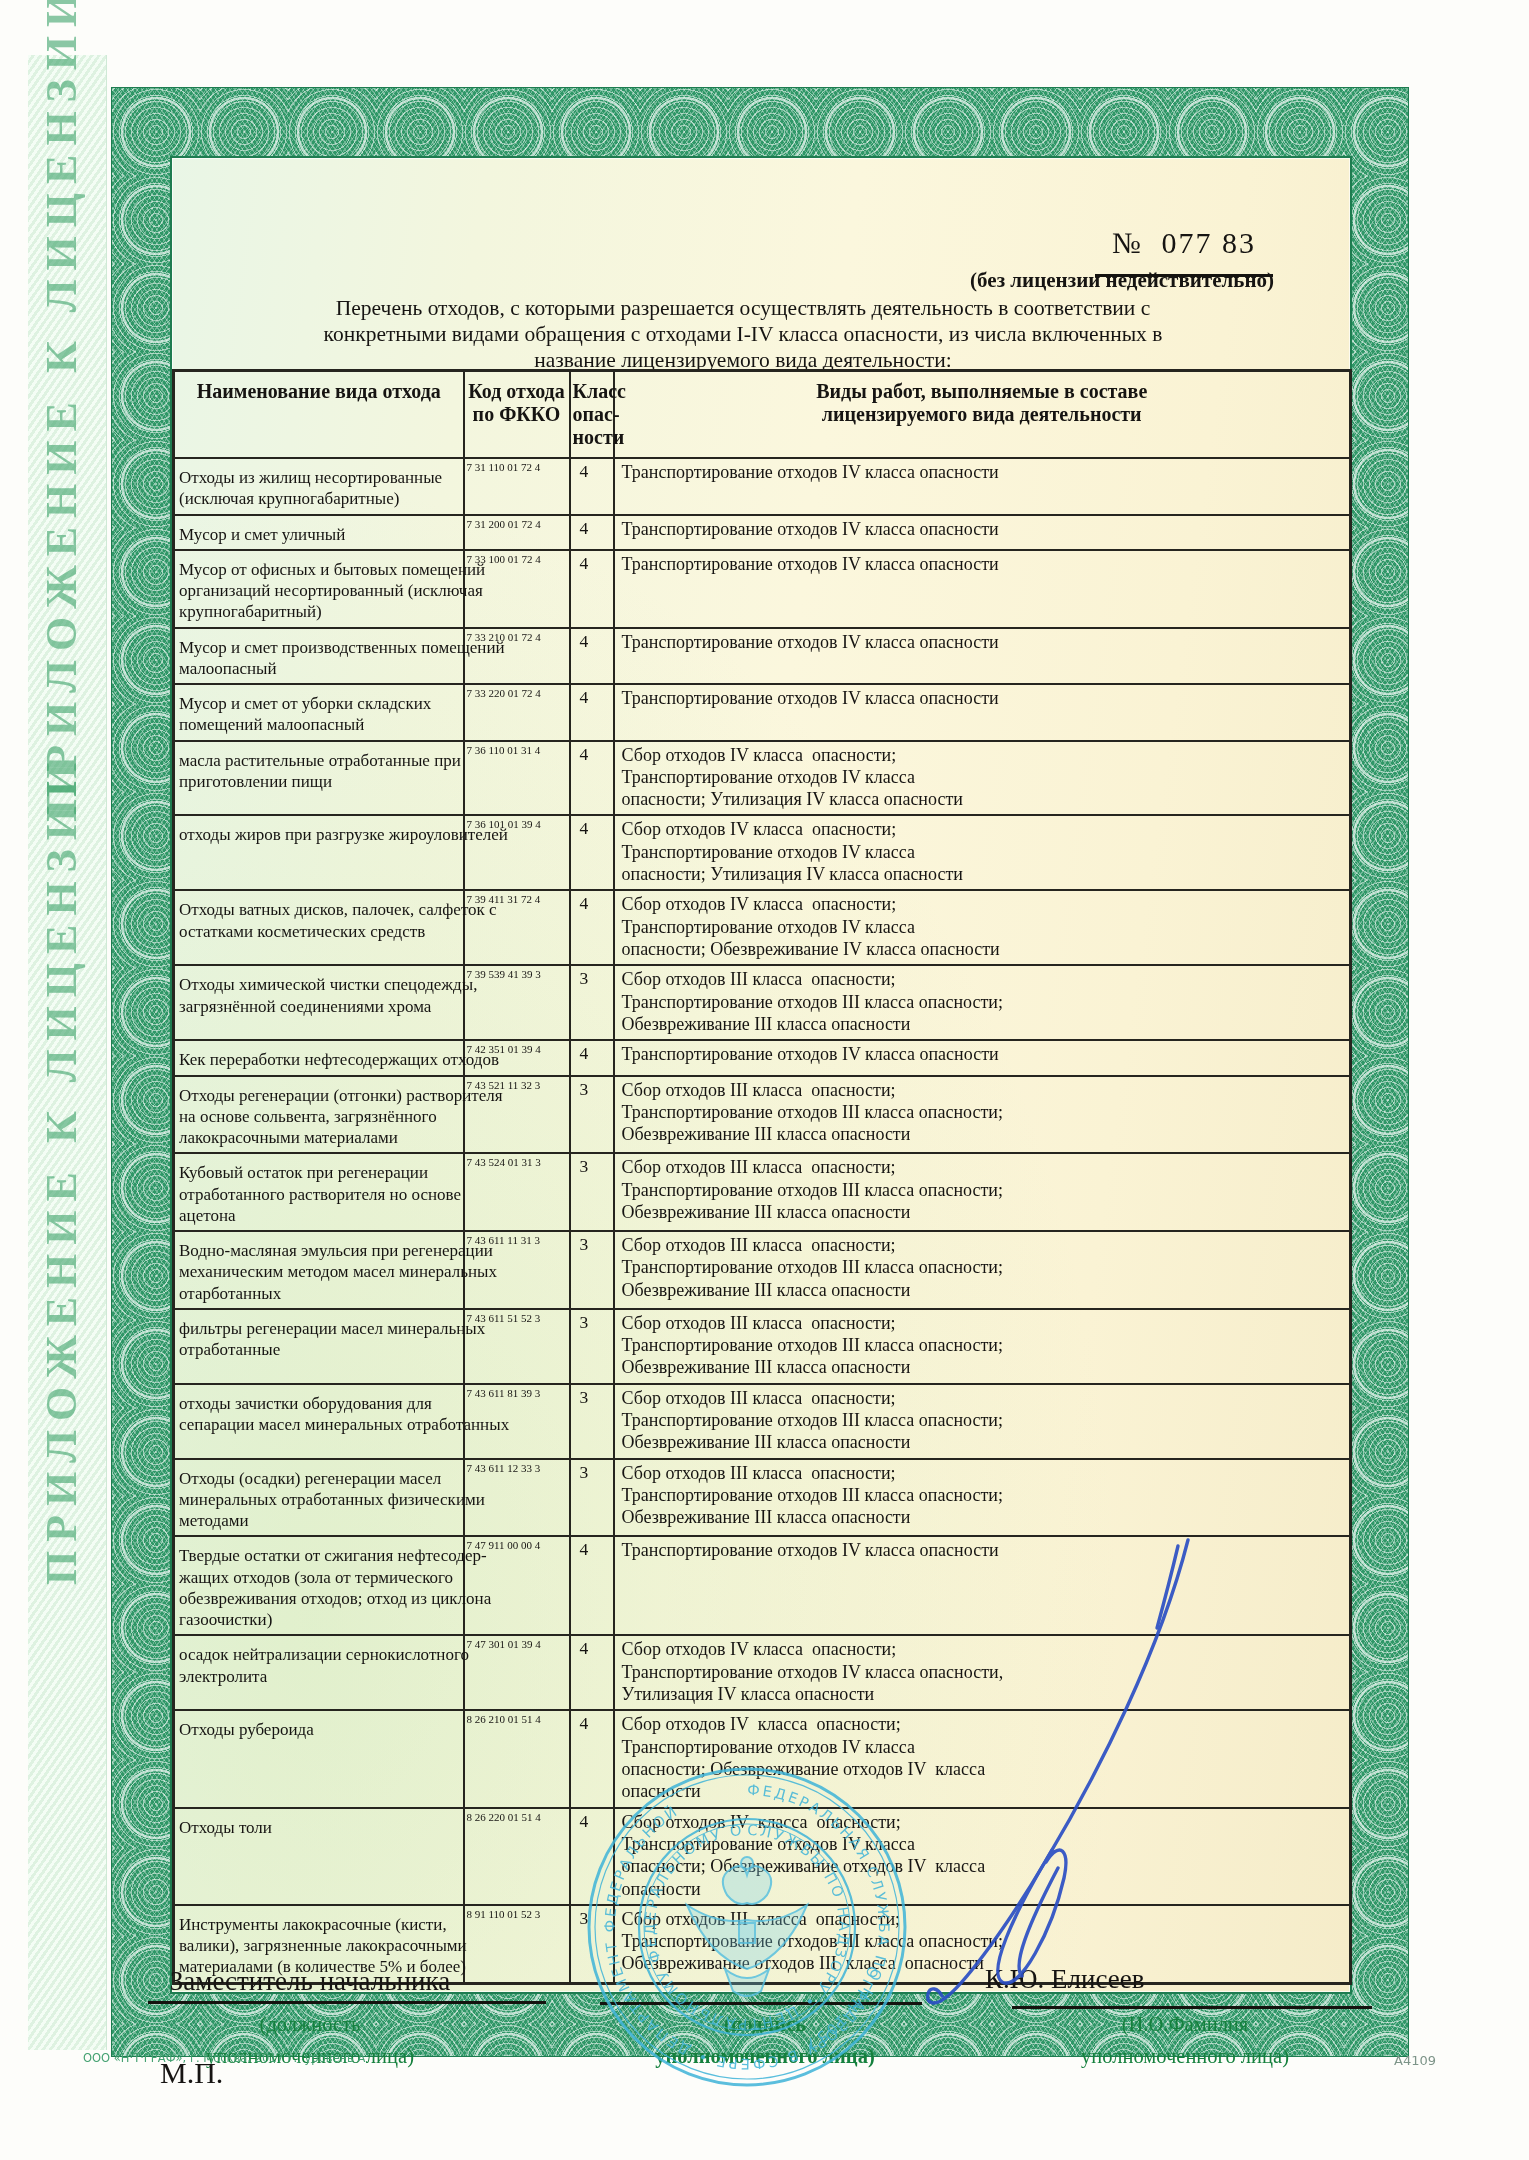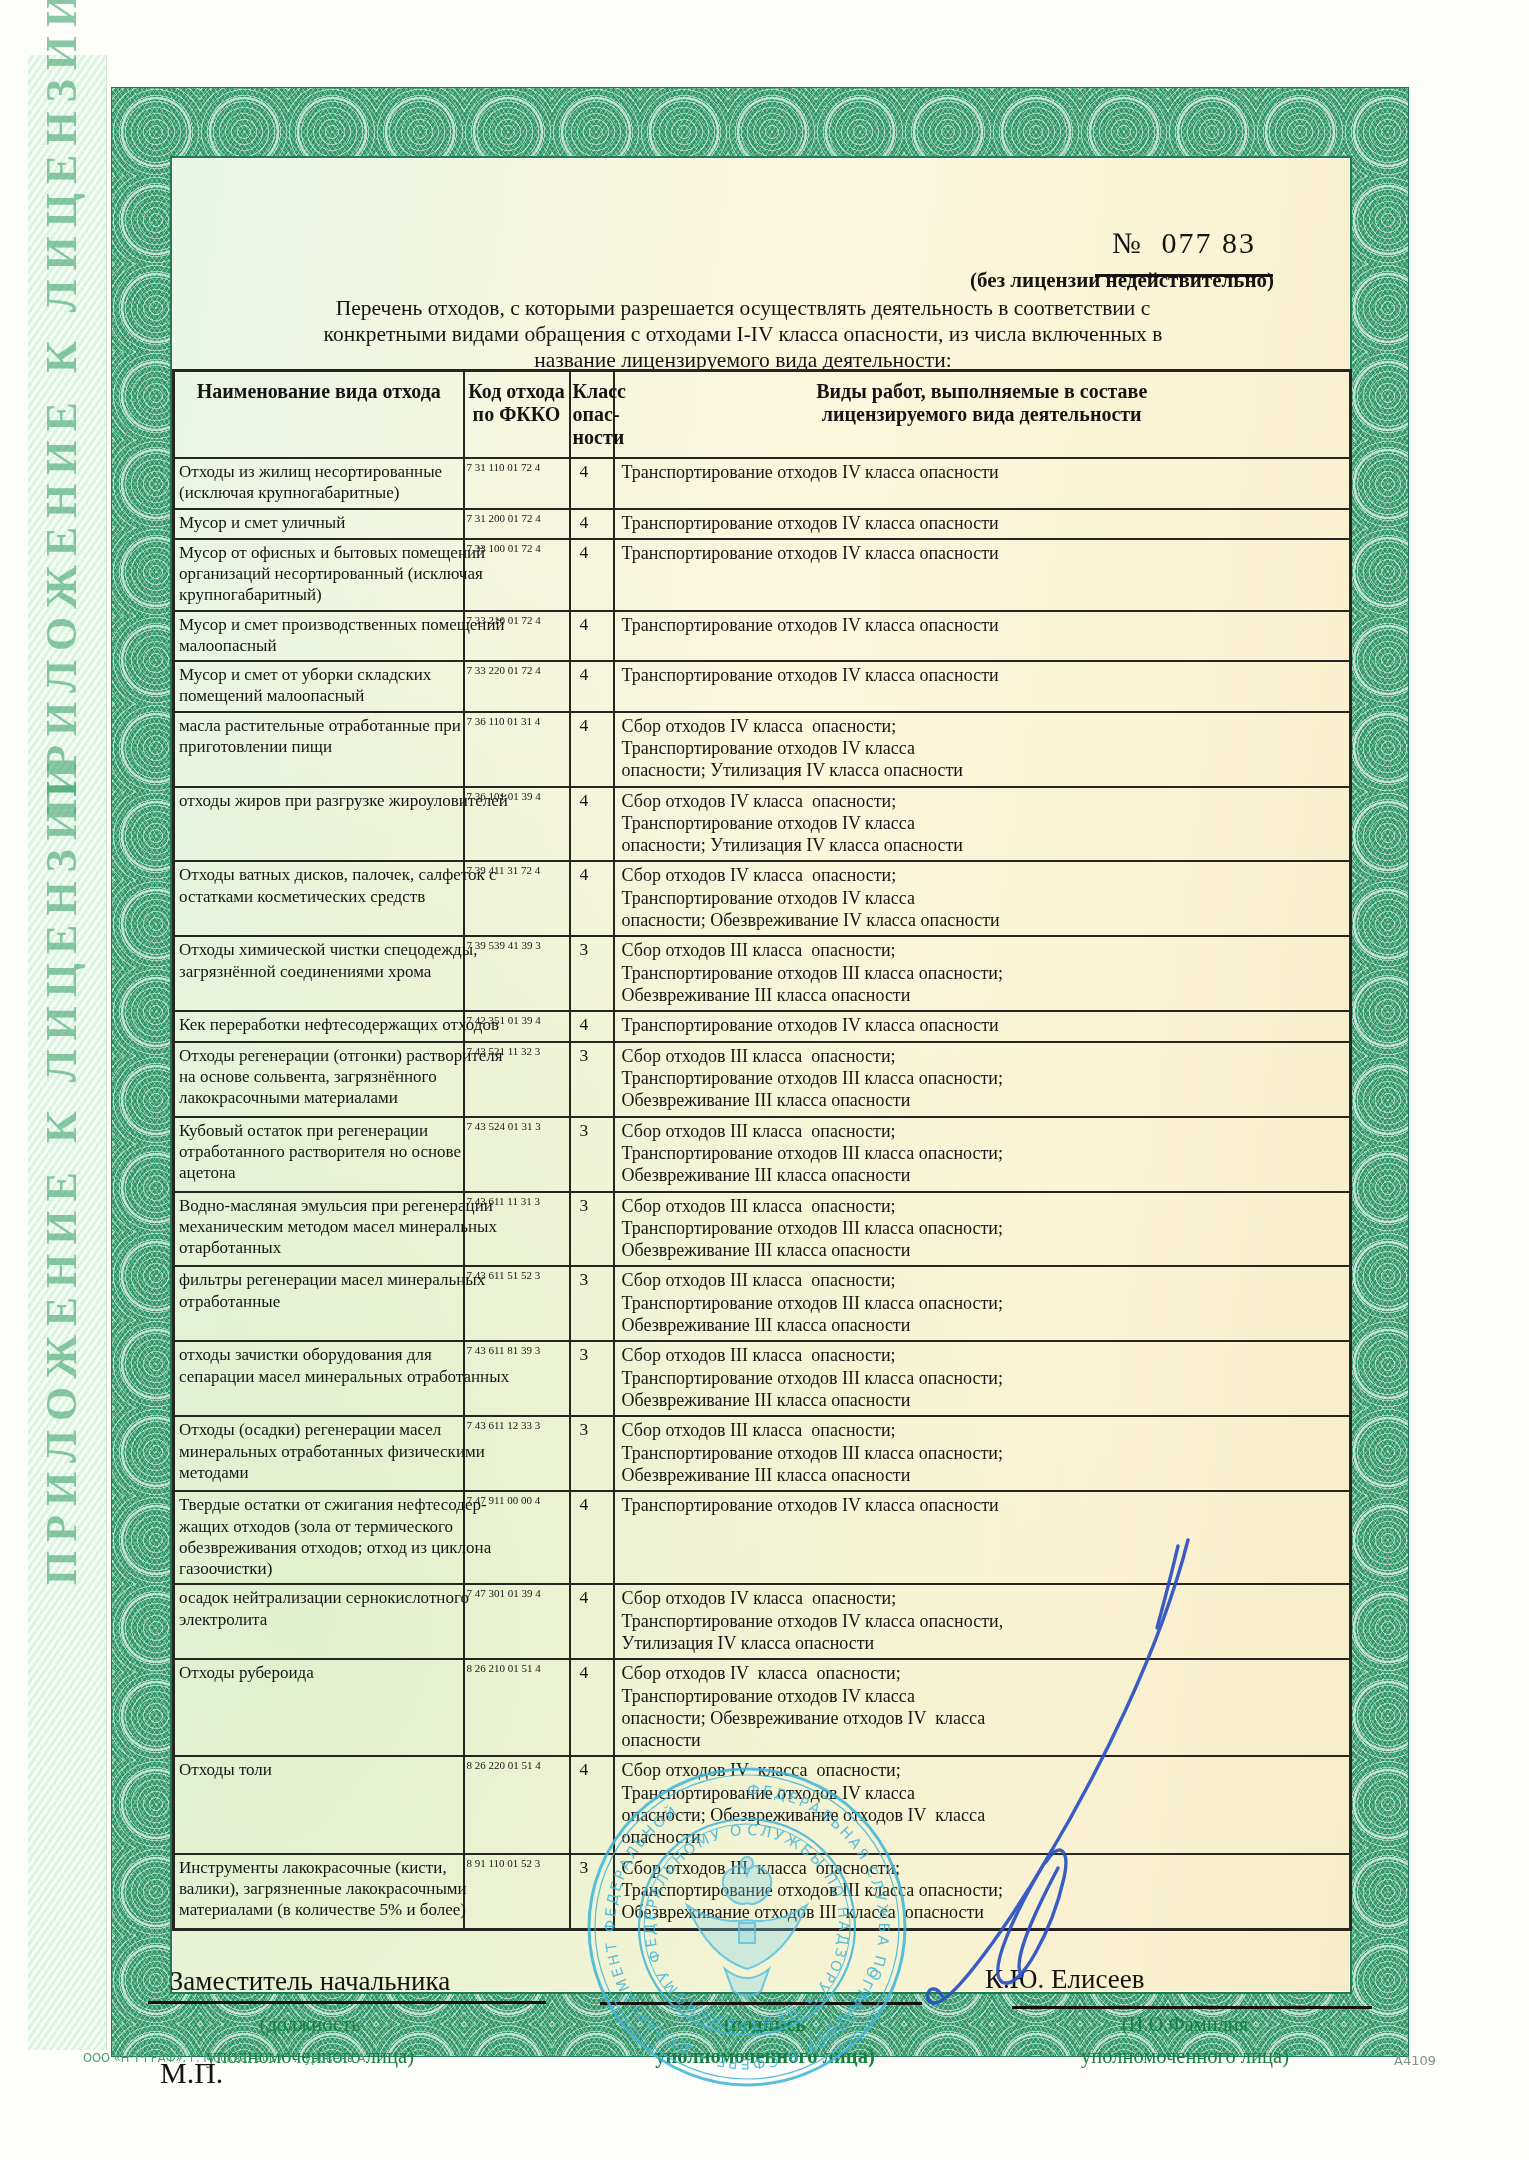--- a/index.html
+++ b/index.html
@@ -39,21 +39,21 @@
   .invalid-note{position:absolute;left:948px;top:268px;width:326px;text-align:right;font-size:21px;font-weight:bold;}
   .intro{position:absolute;left:204px;top:296px;width:1078px;text-align:center;
     font-size:21.5px;line-height:1.2;white-space:pre-line;}
 
   
   table.waste{position:absolute;left:172px;top:369px;width:1177px;border-collapse:collapse;
     border:3px solid #26251f;table-layout:fixed;}
   table.waste th,table.waste td{border:2px solid #26251f;vertical-align:top;}
   table.waste th{font-weight:bold;font-size:20px;line-height:1.15;white-space:pre-line;padding:8px 2px;text-align:center;}
   col.c-name{width:290px;}col.c-code{width:106px;}col.c-class{width:44px;}col.c-works{width:737px;}
-  td.c-name{font-size:17px;line-height:1.25;white-space:pre;padding:2px 0 4px 4px;overflow:visible;}
+  td.c-name{font-size:17px;line-height:1.25;white-space:pre;padding:8px 0 4px 4px;overflow:visible;}
   td.c-code{font-size:11px;line-height:1.25;white-space:pre;padding:2px 0 2px 2px;overflow:visible;}
   td.c-class{font-size:17.5px;padding:2px 0 2px 9px;}
   td.c-works{font-size:18px;line-height:1.24;white-space:pre;padding:2px 0 4px 7px;overflow:hidden;}
 
   
   .sig-pos{position:absolute;left:95px;top:1966px;width:430px;text-align:center;font-size:27px;z-index:4;}
   .sig-name{position:absolute;left:985px;top:1964px;width:400px;text-align:left;font-size:27px;z-index:4;}
   .uline{position:absolute;height:3px;background:#15130f;z-index:4;}
   .ul1{left:148px;top:2001px;width:398px;}
   .ul2{left:600px;top:2002px;width:322px;}

